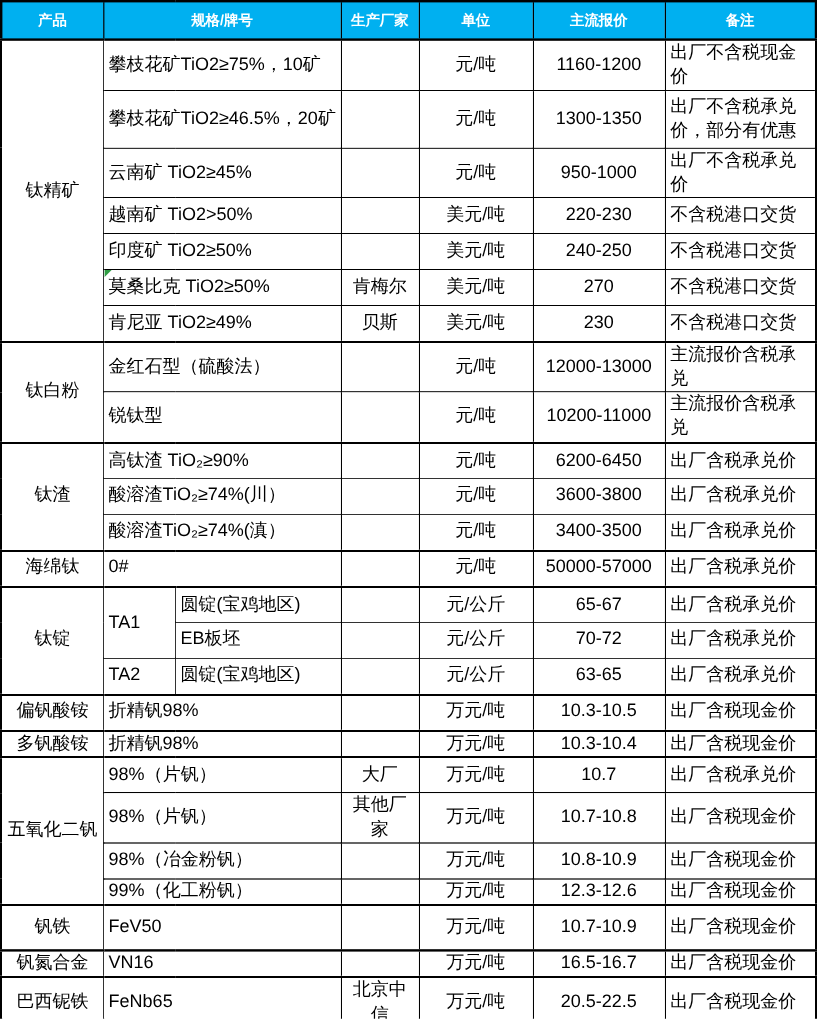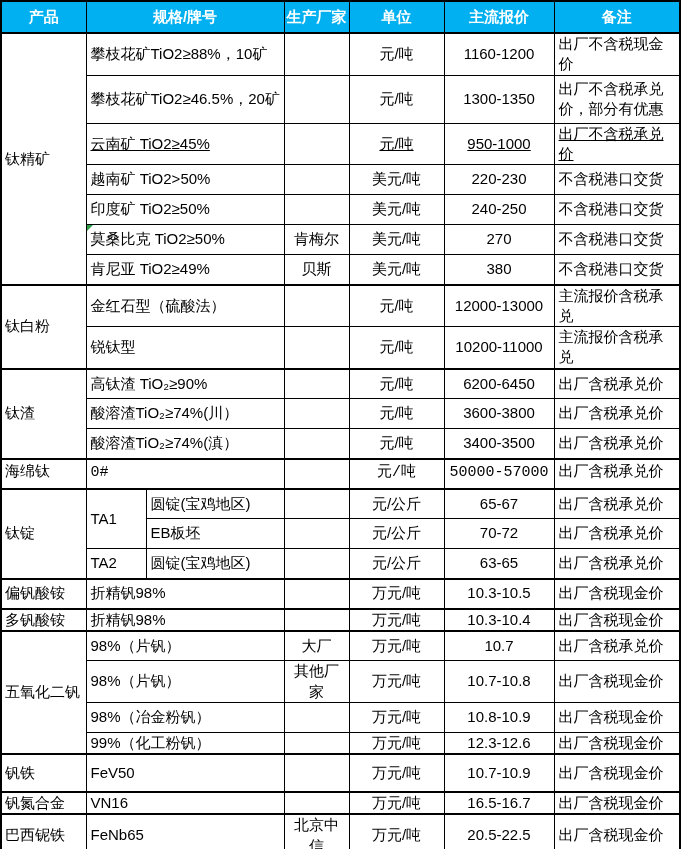--- a/index.html
+++ b/index.html
@@ -15,39 +15,39 @@
     position:absolute;left:0;top:0;
     border-collapse:collapse;
     table-layout:fixed;
     width:679px;
     border:2px solid var(--border-c,#000);
   }
   .price-table th{
     background:var(--header-bg,#00B0F0);
     color:var(--header-fg,#fff);
     font-weight:bold;
-    font-size:15px;
+    font-size:12px;
     height:30px;
     border:1px solid var(--border-c,#000);
     padding:0 2px;
     text-align:center;
   }
   .price-table td{
     border:1px solid var(--border-c,#000);
     font-size:15px;
     line-height:1.35;
     padding:0 3px;
     background:#fff;
     overflow:hidden;
     position:relative;
   }
   .price-table tr.group-start td{border-top:2px solid var(--border-c,#000);}
   td.c{text-align:center;}
   td.l{text-align:left;padding-left:4px;}
-  td.product-cell{}
+  td.product-cell{text-align:center;}
   .flag{
     position:absolute;top:0;left:0;
     width:0;height:0;
     border-top:6px solid var(--flag-c,#2f9e44);
     border-right:6px solid transparent;
   }
 </style>
 </head>
 <body>
 
@@ -68,34 +68,34 @@
         <th colspan="2">规格/牌号</th>
         <th>生产厂家</th>
         <th>单位</th>
         <th>主流报价</th>
         <th>备注</th>
       </tr>
     </thead>
     <tbody id="tbody">
         <tr class="group-start" style="height: 28px;">
           <td class="product-cell" rowspan="7">钛精矿</td>
-          <td class="l" colspan="2">攀枝花矿TiO2≥88%，10矿</td>
+          <td class="l" colspan="2">攀枝花矿TiO2≥75%，10矿</td>
           <td class="c"></td>
           <td class="c">元/吨</td>
           <td class="c">1160-1200</td>
           <td class="l">出厂不含税现金价</td>
         </tr>
         <tr style="height: 48px;">
           <td class="l" colspan="2">攀枝花矿TiO2≥46.5%，20矿</td>
           <td class="c"></td>
           <td class="c">元/吨</td>
           <td class="c">1300-1350</td>
           <td class="l">出厂不含税承兑价，部分有优惠</td>
         </tr>
-        <tr style="height: 30px; text-decoration: underline;">
+        <tr style="height: 30px;">
           <td class="l" colspan="2">云南矿 TiO2≥45%</td>
           <td class="c"></td>
           <td class="c">元/吨</td>
           <td class="c">950-1000</td>
           <td class="l">出厂不含税承兑价</td>
         </tr>
         <tr style="height: 30px; margin-left: 36px;">
           <td class="l" colspan="2">越南矿 TiO2&gt;50%</td>
           <td class="c"></td>
           <td class="c">美元/吨</td>
@@ -113,21 +113,21 @@
           <td class="l" colspan="2">莫桑比克 TiO2≥50%<span class="flag"></span></td>
           <td class="c">肯梅尔</td>
           <td class="c">美元/吨</td>
           <td class="c">270</td>
           <td class="l">不含税港口交货</td>
         </tr>
         <tr style="height: 30px;">
           <td class="l" colspan="2">肯尼亚 TiO2≥49%</td>
           <td class="c">贝斯</td>
           <td class="c">美元/吨</td>
-          <td class="c">380</td>
+          <td class="c">230</td>
           <td class="l">不含税港口交货</td>
         </tr>
         <tr class="group-start" style="height: 30px;">
           <td class="product-cell" rowspan="2">钛白粉</td>
           <td class="l" colspan="2">金红石型（硫酸法）</td>
           <td class="c"></td>
           <td class="c">元/吨</td>
           <td class="c">12000-13000</td>
           <td class="l">主流报价含税承兑</td>
         </tr>
@@ -153,21 +153,21 @@
           <td class="c">3600-3800</td>
           <td class="l">出厂含税承兑价</td>
         </tr>
         <tr style="height: 30px; margin-top: 33px;">
           <td class="l" colspan="2">酸溶渣TiO₂≥74%(滇）</td>
           <td class="c"></td>
           <td class="c">元/吨</td>
           <td class="c">3400-3500</td>
           <td class="l">出厂含税承兑价</td>
         </tr>
-        <tr class="group-start" style="height: 30px; font-family: Liberation Mono, monospace;">
+        <tr class="group-start" style="height: 30px;">
           <td class="product-cell" rowspan="1">海绵钛</td>
           <td class="l" colspan="2">0#</td>
           <td class="c"></td>
           <td class="c">元/吨</td>
           <td class="c">50000-57000</td>
           <td class="l">出厂含税承兑价</td>
         </tr>
         <tr class="group-start" style="height: 30px;">
           <td class="product-cell" rowspan="3">钛锭</td>
           <td class="l" rowspan="2">TA1</td>

